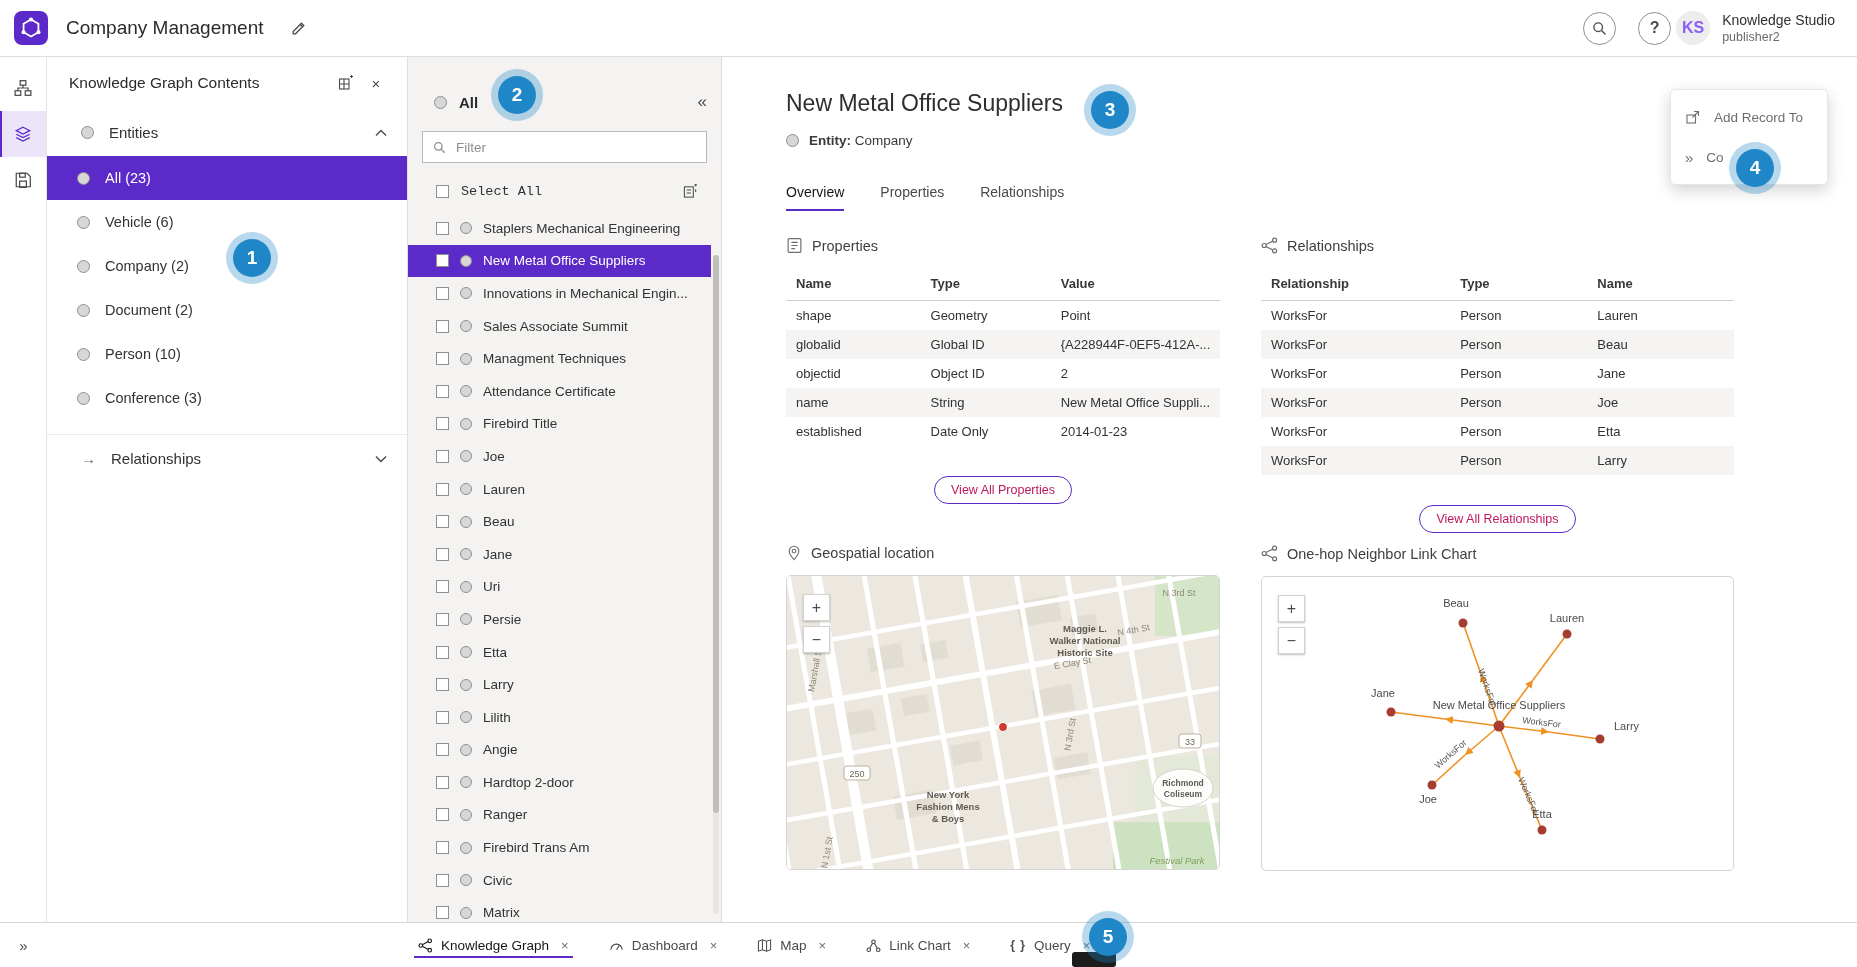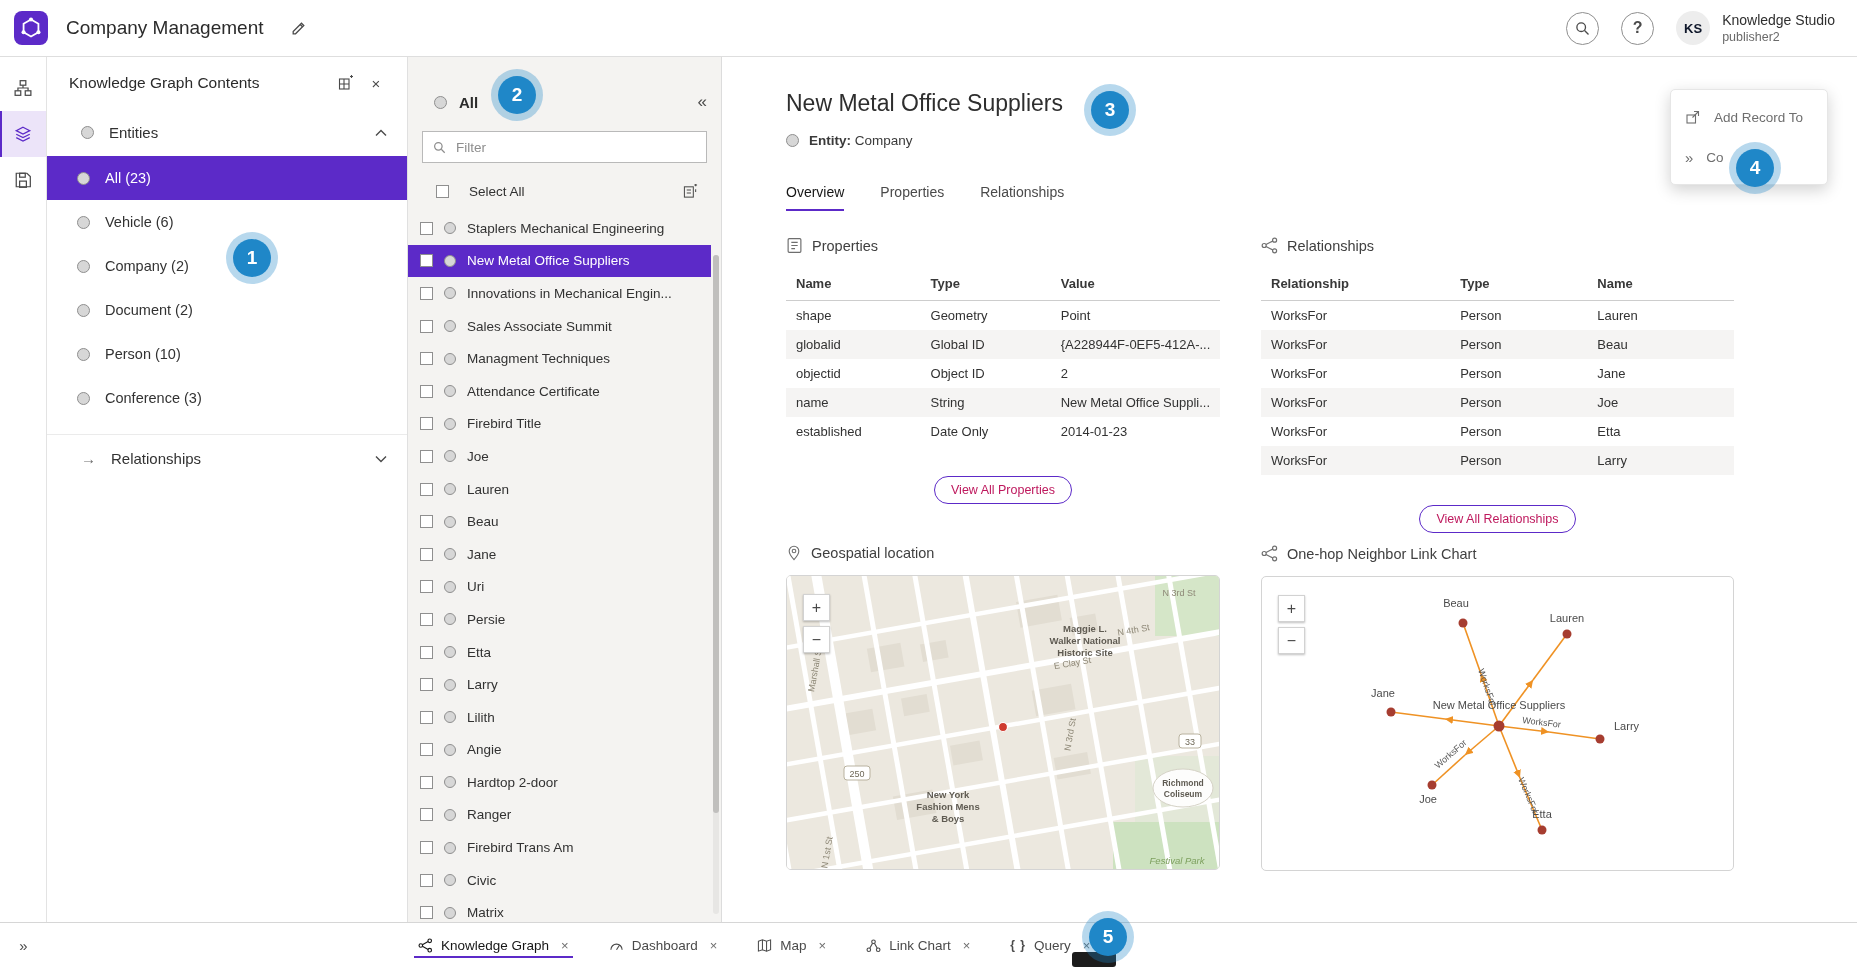--- a/index.html
+++ b/index.html
@@ -14,22 +14,22 @@
           padding:0 22px 0 14px;box-sizing:border-box;z-index:10;}
   .logo{width:34px;height:34px;border-radius:8px;background:#5c2ac8;display:flex;
         align-items:center;justify-content:center;flex:none;}
   .app-title{font-size:19px;color:#2b2b2b;margin-left:18px;}
   .edit-btn{margin-left:26px;color:#4a4a4a;display:flex;align-items:center;}
   .hspacer{flex:1;}
   .hbtn{width:33px;height:33px;border-radius:50%;border:1px solid #8f8f8f;display:flex;
         align-items:center;justify-content:center;color:#4a4a4a;margin-left:22px;background:#fff;}
   .hbtn.help{font-size:16px;font-weight:600;}
   .avatar{width:34px;height:34px;border-radius:50%;background:#ededed;display:flex;
-          align-items:center;justify-content:center;font-size:13px;font-weight:700;
-          color:#0f172a;margin-left:22px;}
+          align-items:center;justify-content:center;font-size:16px;font-weight:700;
+          color:#8b5cf6;margin-left:5px;}
   .user-block{margin-left:12px;line-height:1.3;}
   .brand{font-size:14px;color:#2f2f2f;}
   .uname{font-size:12.5px;color:#6a6a6a;}
 
   
   .rail{position:absolute;top:57px;left:0;width:47px;bottom:45px;background:#fff;
         border-right:1px solid #e3e3e3;box-sizing:border-box;padding-top:8px;}
   .rail-item{width:46px;height:46px;display:flex;align-items:center;justify-content:center;color:#4a4a4a;}
   .rail-item.selected{background:#ece4f9;box-shadow:inset 2px 0 0 #5c2ac8;color:#5c2ac8;}
 
@@ -54,26 +54,26 @@
               border-right:1px solid #dcdcdc;box-sizing:border-box;}
   .list-head{height:42px;display:flex;align-items:center;gap:12px;padding:4px 14px 0 26px;margin-top:20px;}
   .list-title{font-size:15px;font-weight:700;color:#2b2b2b;flex:1;}
   .collapse-btn{font-size:17px;color:#4a4a4a;}
   .filter-wrap{margin:8px 14px 0 14px;}
   .filter{display:flex;align-items:center;gap:8px;background:#fff;border:1px solid #b9b9b9;
           height:32px;padding:0 10px;box-sizing:border-box;}
   .filter input{border:none;outline:none;flex:1;font-size:13.5px;background:transparent;
                 font-family:inherit;color:#323232;}
   .filter input::placeholder{color:#8d8d8d;}
-  .selectall-row{height:33px;display:flex;align-items:center;gap:20px;padding:0 16px 0 28px;
-                 font-size:13.5px;margin-top:12px;}
+  .selectall-row{height:33px;display:flex;align-items:center;gap:12px;padding:0 16px 0 28px;
+                 font-size:13.5px;margin-top:12px;font-family:Liberation Mono, monospace;}
   .selectall-row .lbl{flex:1;}
   .cb{width:13px;height:13px;border:1px solid #8f8f8f;background:#fff;box-sizing:border-box;flex:none;}
   .list-items{margin:4px 10px 0 0;}
-  .list-row{height:32.6px;display:flex;align-items:center;gap:11px;padding-left:12px;
+  .list-row{height:32.6px;display:flex;align-items:center;gap:11px;padding-left:28px;
             font-size:13.5px;color:#323232;}
   .list-row .dot{width:12px;height:12px;}
   .list-row.selected{background:#5c2ac8;color:#fff;}
   .scroll-track{position:absolute;top:198px;bottom:8px;right:2px;width:6px;background:#e7e6e4;border-radius:3px;}
   .scroll-thumb{position:absolute;top:198px;right:2px;width:6px;height:558px;background:#c0bfbd;border-radius:3px;}
 
   
   .main{position:absolute;top:57px;left:722px;right:0;bottom:45px;background:#fff;overflow:hidden;}
   .main-inner{padding:33px 40px 0 64px;}
   .record-title{font-size:23px;font-weight:500;color:#2e2e2e;margin:0;}

